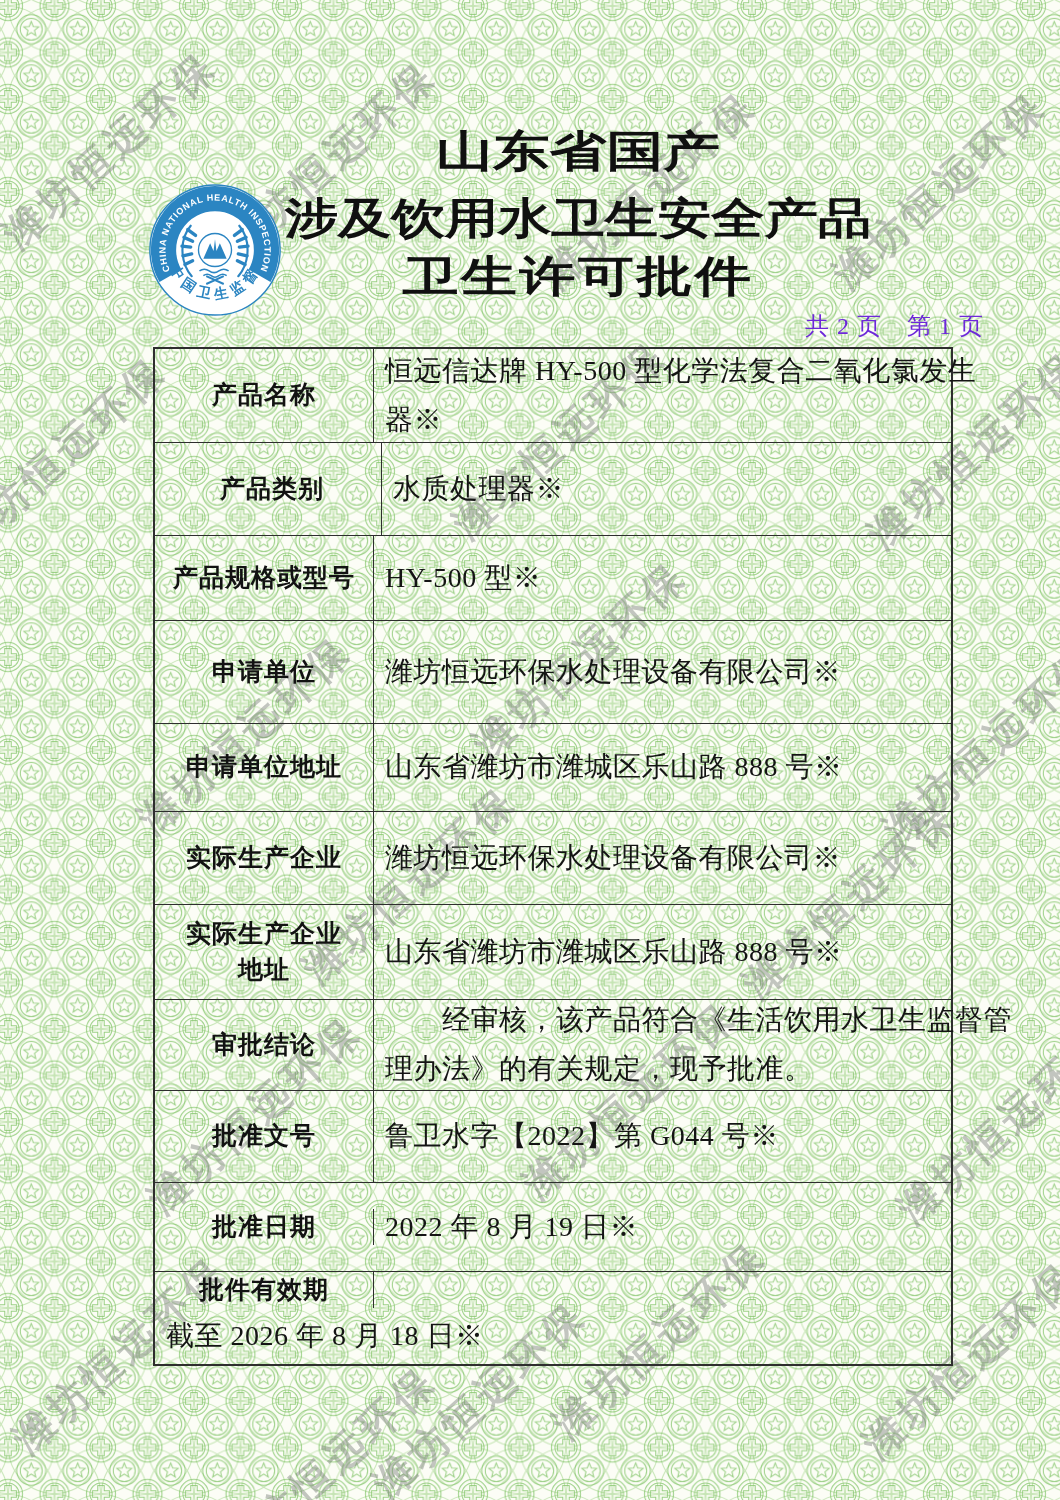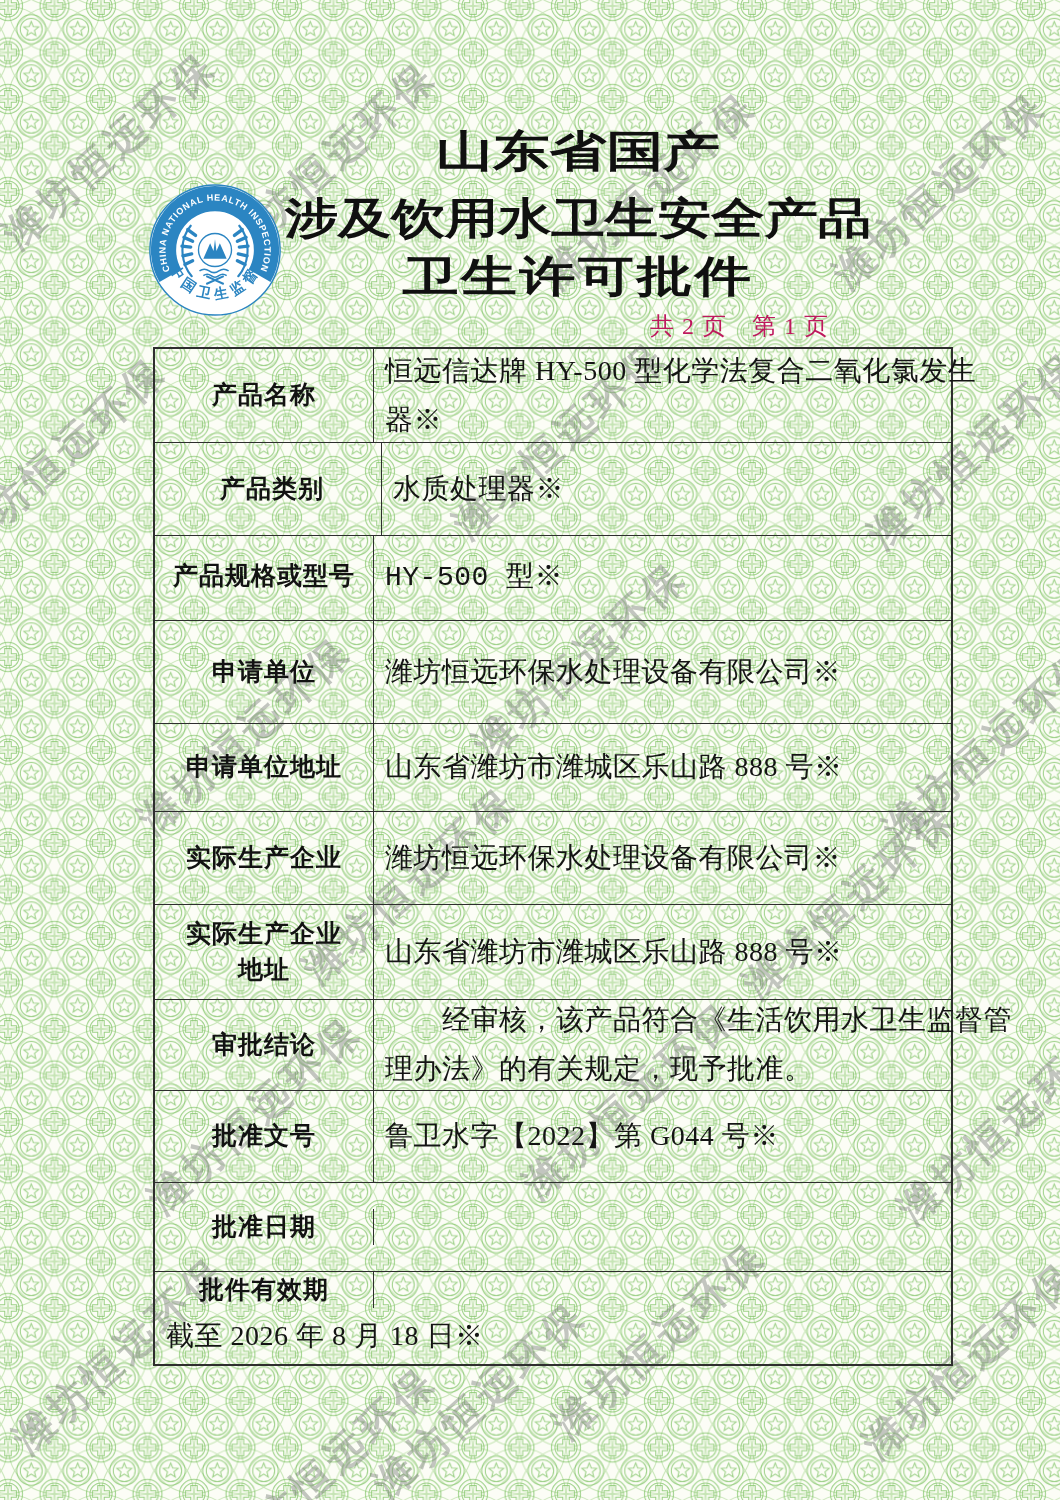--- a/index.html
+++ b/index.html
@@ -25,22 +25,22 @@
   .title {
     position:absolute; left:95px; width:966px; text-align:center;
     font-weight:900; color:#101010; line-height:1.06;
     font-family:"Liberation Serif","DejaVu Serif",serif;
   }
   .title1 { top:129px; font-size:43px; transform:scaleX(1.32); }
   .title2 { top:196px; font-size:43px; transform:scaleX(1.24); }
   .title3 { top:254px; font-size:43px; transform:scaleX(1.30); letter-spacing:2px; }
 
   .page-indicator {
-    position:absolute; top:310px; left:650px; width:334px; 
-    font-size:24px; letter-spacing:1px; color:#be185d;
+    position:absolute; top:310px; left:650px; width:334px; text-align:right;
+    font-size:24px; letter-spacing:1px; color:#6d28d9;
   }
 
   .seal { position:absolute; left:147px; top:182px; }
 
   .approval-table {
     position:absolute; left:153px; top:347px; width:800px;
     border:2px solid #2e2e2e; box-sizing:border-box;
     background:transparent;
   }
   .trow { display:flex; border-top:1.6px solid #2e2e2e; box-sizing:border-box; }
@@ -174,21 +174,21 @@
   <div class="approval-table">
       <div class="trow first" style="height: 93px;">
         <div class="tlabel">产品名称</div>
         <div class="tvalue">恒远信达牌 HY-500 型化学法复合二氧化氯发生
 器※</div>
       </div>
       <div class="trow" style="height: 93px; padding-left: 8px;">
         <div class="tlabel">产品类别</div>
         <div class="tvalue">水质处理器※</div>
       </div>
-      <div class="trow" style="height: 85px; font-family: Liberation Mono, monospace;">
+      <div class="trow" style="height: 85px;">
         <div class="tlabel">产品规格或型号</div>
         <div class="tvalue">HY-500 型※</div>
       </div>
       <div class="trow" style="height: 103px;">
         <div class="tlabel">申请单位</div>
         <div class="tvalue">潍坊恒远环保水处理设备有限公司※</div>
       </div>
       <div class="trow" style="height: 88px;">
         <div class="tlabel">申请单位地址</div>
         <div class="tvalue">山东省潍坊市潍城区乐山路 888 号※</div>
@@ -206,19 +206,20 @@
         <div class="tlabel">审批结论</div>
         <div class="tvalue">　　经审核，该产品符合《生活饮用水卫生监督管
 理办法》的有关规定，现予批准。</div>
       </div>
       <div class="trow" style="height: 92px;">
         <div class="tlabel">批准文号</div>
         <div class="tvalue">鲁卫水字【2022】第 G044 号※</div>
       </div>
       <div class="trow" style="height: 89px; align-items: center;">
         <div class="tlabel">批准日期</div>
+        <div class="tvalue">2022 年 8 月 19 日※</div>
       </div>
       <div class="trow" style="height: 93px; flex-direction: column;">
         <div class="tlabel">批件有效期</div>
         <div class="tvalue">截至 2026 年 8 月 18 日※</div>
       </div>
     </div>
 </div>
 
 </body></html>

